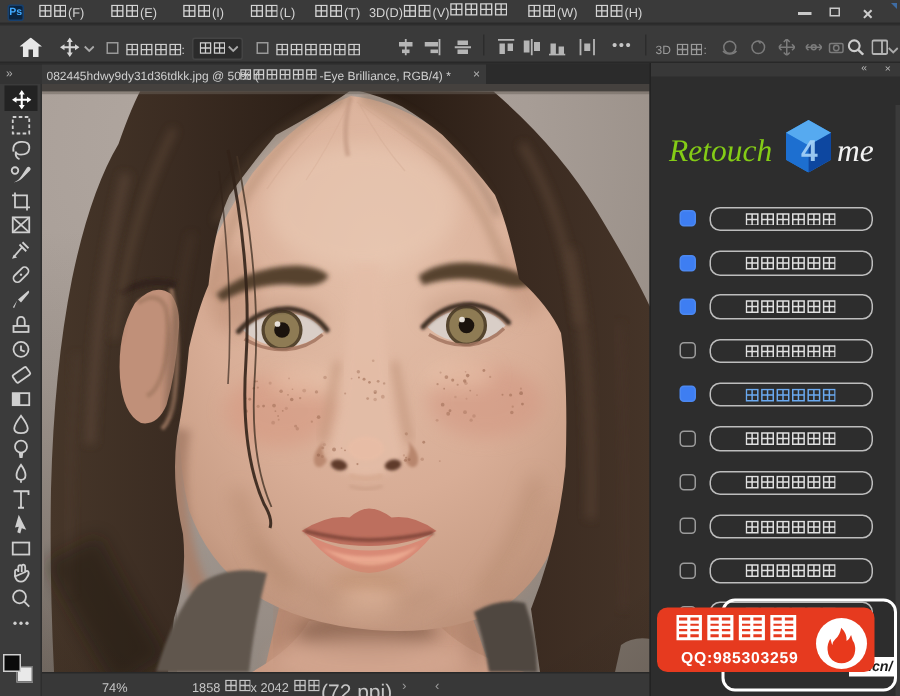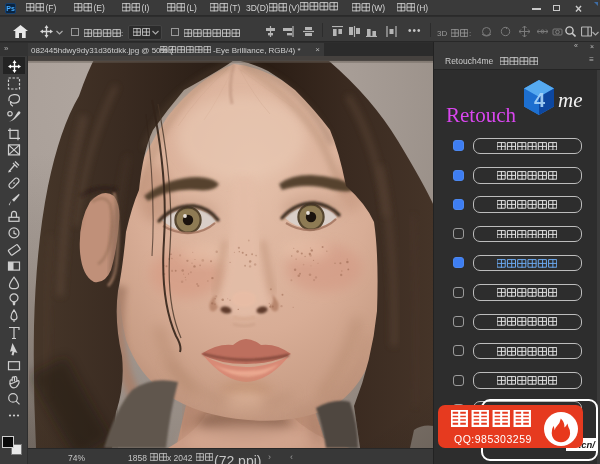--- a/index.html
+++ b/index.html
@@ -585,33 +585,21 @@
     </div>
     <div class="abs" style="left:186px;top:3.5px;color:#c6c6c6;font-size:14px">(72 ppi)</div>
     <div class="abs" style="left:240px;top:3px;color:#9a9a9a;font-size:9px">›</div>
     <div class="abs" style="left:262px;top:3px;color:#9a9a9a;font-size:9px">‹</div>
   </div>
 <div class="abs" style="left:433px;top:42px;width:167px;height:422px;background:#2d2d2d;border-left:1px solid #222">
     <div class="abs" style="left:0;top:0;width:167px;height:9px;background:#383838">
       <span style="position:absolute;right:24px;top:0px;color:#b9b9b9;font-size:7px;letter-spacing:-1px">«</span>
       <span style="position:absolute;right:7px;top:0.5px;color:#b9b9b9;font-size:7px">×</span>
     </div>
-    <div class="abs" style="left:0;top:9px;width:167px;height:19px;background:#383838;border-bottom:1px solid #252525">
-      <span style="position:absolute;left:11px;top:5px;color:#cccccc;font-size:8.5px">Retouch4me </span>
-      <span style="position:absolute;left:66px;top:5.5px">
-        <svg width="38.3" height="8.5" viewBox="0 0 38.3 8.5" style="display:block;margin-top:0px">
-          <path d="M0.6 0.6H7.9V7.9H0.6Z M0.6 4.2H7.9 M4.2 0.6V7.9" fill="none" stroke="#cccccc" stroke-width="0.89" stroke-linecap="square"></path>
-          <path d="M10.5 0.6H17.8V7.9H10.5Z M10.5 4.2H17.8 M14.2 0.6V7.9" fill="none" stroke="#cccccc" stroke-width="0.89" stroke-linecap="square"></path>
-          <path d="M20.5 0.6H27.8V7.9H20.5Z M20.5 4.2H27.8 M24.1 0.6V7.9" fill="none" stroke="#cccccc" stroke-width="0.89" stroke-linecap="square"></path>
-          <path d="M30.4 0.6H37.7V7.9H30.4Z M30.4 4.2H37.7 M34.1 0.6V7.9" fill="none" stroke="#cccccc" stroke-width="0.89" stroke-linecap="square"></path>
-        </svg>
-      </span>
-      <span style="position:absolute;right:7px;top:4px;color:#b5b5b5;font-size:8px">≡</span>
-    </div>
-    <div class="abs" style="left:12px;top:61px;color:#d946ef;font-family:'Liberation Serif',serif;font-size:21px;white-space:nowrap">Retouch</div>
+    <div class="abs" style="left:12px;top:46px;color:#84cc16;font-family:'Liberation Serif',serif;font-style:italic;font-size:21px;white-space:nowrap">Retouch</div>
     <svg class="abs" style="left:89px;top:38px" width="32" height="35" viewBox="0 0 32 35">
 <path d="M16 0 L31 8.5 V26.5 L16 35 L1 26.5 V8.5 Z" fill="#2f86e0"></path>
 <path d="M16 0 L31 8.5 L16 17 L1 8.5 Z" fill="#56aaf0"></path>
 <path d="M1 8.5 L16 17 V35 L1 26.5 Z" fill="#1d6fd0"></path>
 <path d="M16 17 L31 8.5 V26.5 L16 35 Z" fill="#0d47a0"></path>
 <text x="16.5" y="27" font-family="Liberation Sans,sans-serif" font-weight="bold" font-size="20" fill="#a8d4f8" text-anchor="middle" opacity="0.9">4</text>
 </svg>
     <div class="abs" style="left:124px;top:46px;color:#f2f2f2;font-family:'Liberation Serif',serif;font-style:italic;font-size:21px">me</div>
     <div class="abs" style="left:18.5px;top:98.2px;width:11px;height:11px;background:#3e7ef2;border-radius:3px;border:0.8px solid #4c88f0"></div>
     <div class="abs" style="left:38.5px;top:95.8px;width:109px;height:16.5px;border:1.2px solid #bdbdbd;border-radius:7px;display:flex;align-items:center;justify-content:center">
@@ -731,16 +719,16 @@
   </div>
 <div class="abs" style="left:438px;top:405px;width:145px;height:43px;background:#e63a1f;border-radius:7px"></div>
 <div class="abs" style="left:451px;top:410px">
     <svg width="79.5" height="16.5" viewBox="0 0 79.5 16.5" style="display:block;margin-top:0px">
       <path d="M0.6 0.6H15.9V15.9H0.6Z M0.6 8.2H15.9 M8.2 0.6V15.9 M0.6 4.7H15.9 M0.6 11.8H15.9" fill="none" stroke="#ffffff" stroke-width="2.10" stroke-linecap="square"></path>
       <path d="M21.6 0.6H36.9V15.9H21.6Z M21.6 8.2H36.9 M29.2 0.6V15.9 M21.6 4.7H36.9 M21.6 11.8H36.9" fill="none" stroke="#ffffff" stroke-width="2.10" stroke-linecap="square"></path>
       <path d="M42.6 0.6H57.9V15.9H42.6Z M42.6 8.2H57.9 M50.2 0.6V15.9 M42.6 4.7H57.9 M42.6 11.8H57.9" fill="none" stroke="#ffffff" stroke-width="2.10" stroke-linecap="square"></path>
       <path d="M63.6 0.6H78.9V15.9H63.6Z M63.6 8.2H78.9 M71.2 0.6V15.9 M63.6 4.7H78.9 M63.6 11.8H78.9" fill="none" stroke="#ffffff" stroke-width="2.10" stroke-linecap="square"></path>
     </svg>
   </div>
-<div class="abs" style="left:454px;top:433px;color:#fff;font-size:10.5px;font-weight:normal;letter-spacing:0.5px">QQ:985303259</div>
+<div class="abs" style="left:454px;top:433px;color:#fff;font-size:10.5px;font-weight:bold;letter-spacing:0.5px">QQ:985303259</div>
 <svg class="abs" style="left:542px;top:410px" width="38" height="38" viewBox="0 0 38 38">
 <circle cx="19" cy="19" r="17" fill="#ffffff"></circle>
 <path d="M18.8 8.5 Q18 13.5 14.8 16.2 Q13 17.8 12.8 20.2 L11.6 15.8 Q9.4 19.2 9.7 23.2 Q10.1 29 14.6 31.2 Q19 33.2 23.4 31.2 Q27.7 29 28.1 23.6 Q28.4 19.8 26.4 16.9 L25.4 13.4 Q24.2 16.4 22.4 17.4 Q22.8 12.4 18.8 8.5 Z" fill="#e8391c"></path>
 </svg>
 </body></html>

